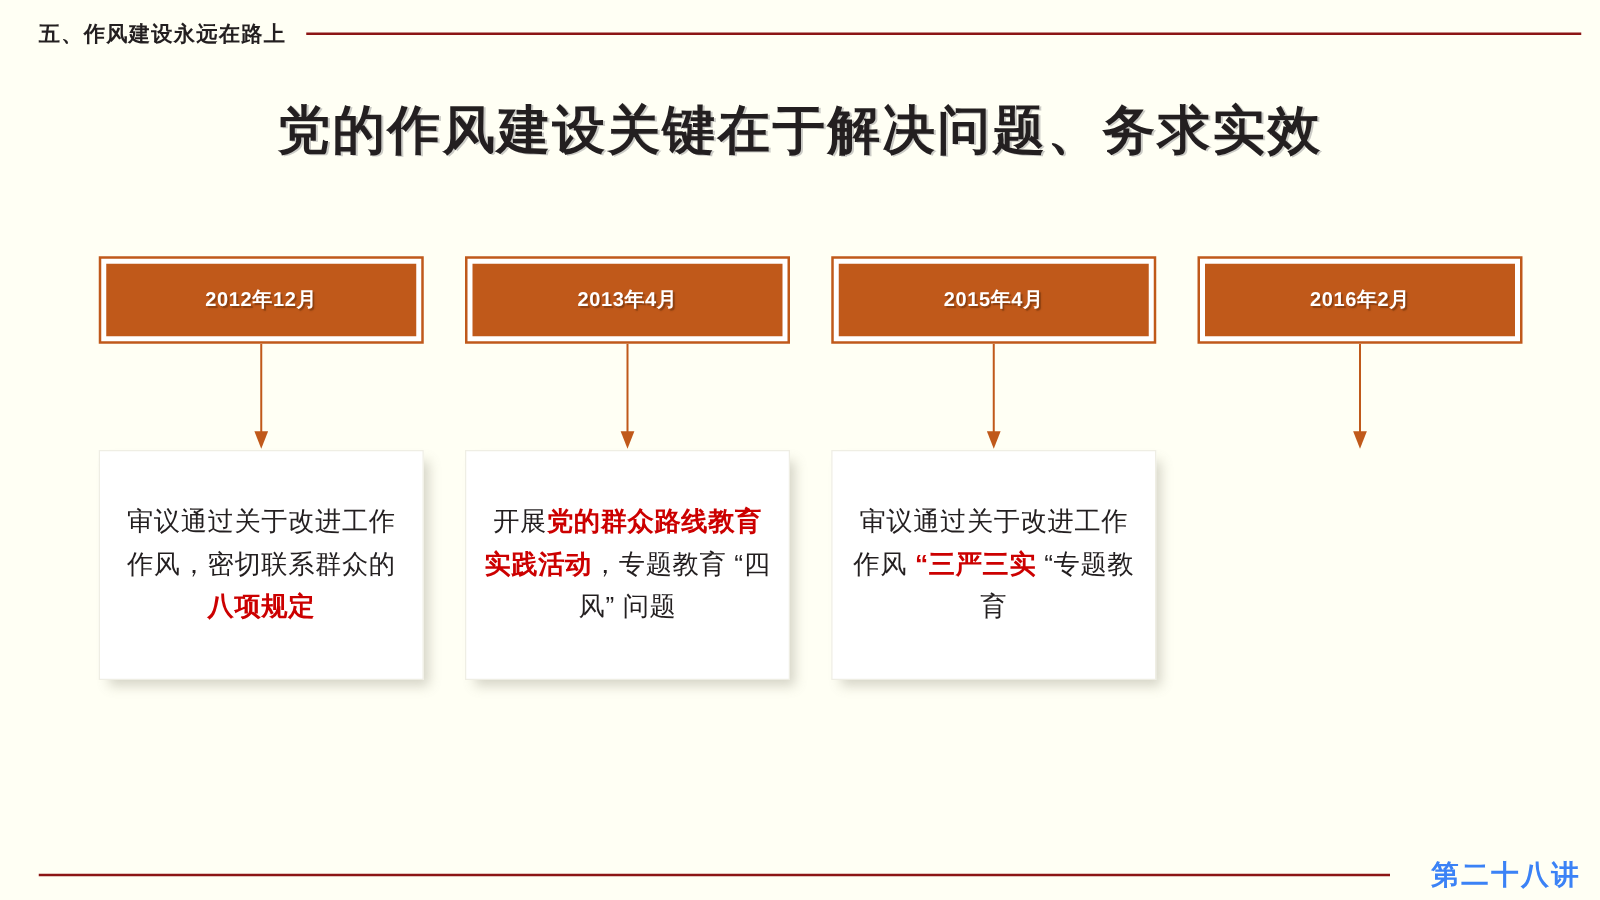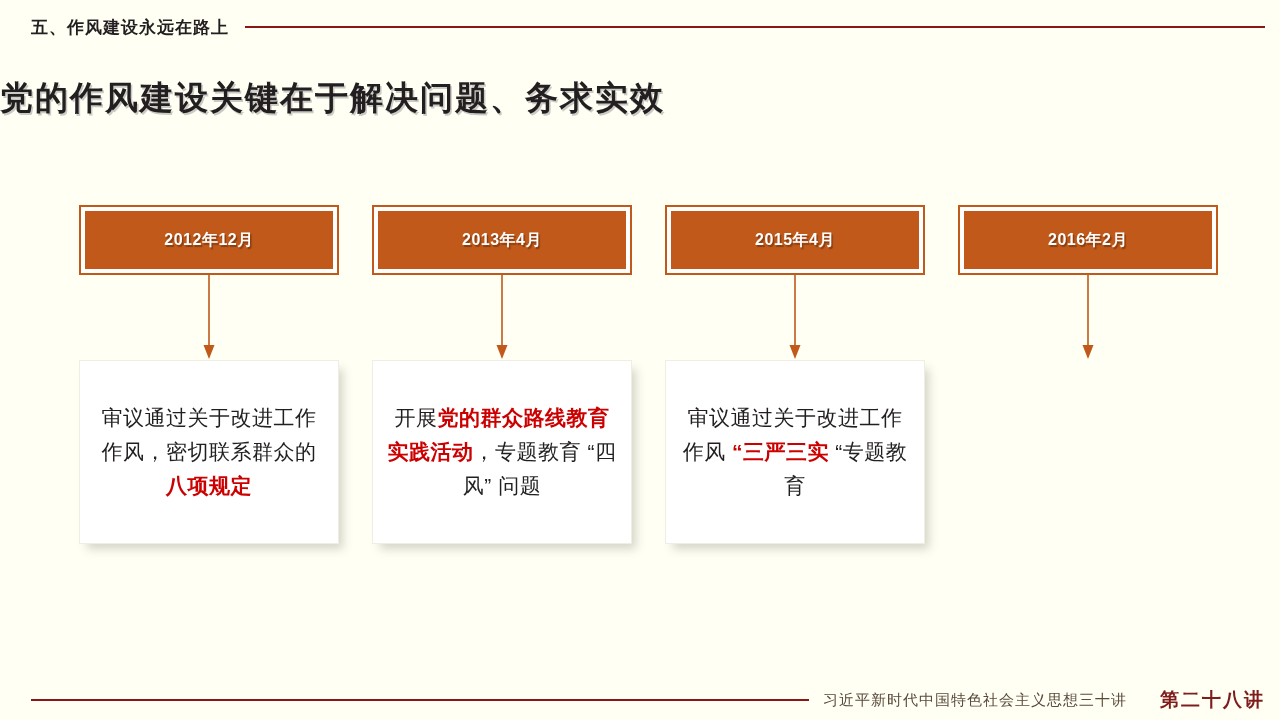--- a/index.html
+++ b/index.html
@@ -41,22 +41,22 @@
     border-top: 2px solid #8c1515;
     margin-right: 15px;
   }
 
   
   .main-title {
     position: absolute;
     top: 76px;
     left: 0;
     width: 1280px;
-    text-align: left;
-    font-size: 33px;
+    text-align: center;
+    font-size: 42px;
     font-weight: bold;
     color: #231f20;
     letter-spacing: 2px;
     text-shadow: 1.5px 1.5px 0 rgba(160,160,160,0.55);
   }
 
   
   .timeline {
     position: absolute;
     top: 205px;
@@ -160,23 +160,23 @@
   .footer-course {
     margin-left: 14px;
     font-size: 15px;
     color: #5a4a3a;
     font-family: "DejaVu Serif", "Liberation Serif", serif;
     letter-spacing: 1px;
     white-space: nowrap;
   }
   .footer-lecture {
     margin-left: 33px;
-    font-size: 19px;
-    font-weight: bold;
-    color: #7f1d1d;
+    font-size: 22px;
+    font-weight: bold;
+    color: #3b82f6;
     font-family: "DejaVu Serif", "Liberation Serif", serif;
     letter-spacing: 2px;
     white-space: nowrap;
   }
 </style>
 </head>
 <body>
 
 <div class="slide-header">
   <div class="header-title">五、作风建设永远在路上</div>
@@ -249,15 +249,14 @@
         <line x1="8" y1="0" x2="8" y2="72" stroke="#c0591a" stroke-width="1.6"></line>
         <polygon points="8,84 2.5,70 13.5,70" fill="#c0591a"></polygon>
       </svg>
     </div>
   </div>
 
 </div>
 
 <div class="slide-footer">
   <div class="footer-rule"></div>
-  <div class="footer-course">习近平新时代中国特色社会主义思想三十讲</div>
   <div class="footer-lecture">第二十八讲</div>
 </div>
 
 </body></html>

